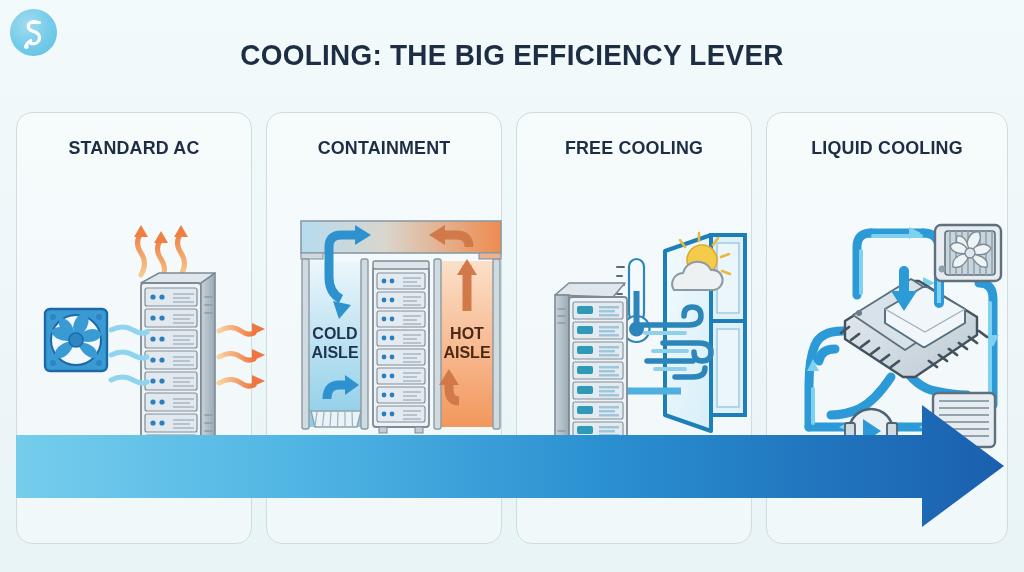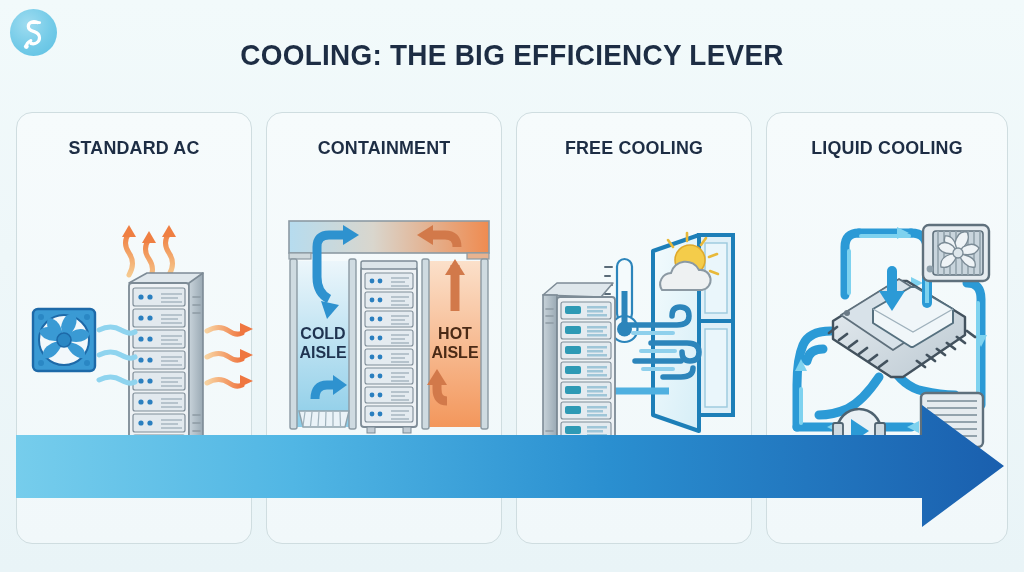--- a/index.html
+++ b/index.html
@@ -41,21 +41,21 @@
   .card.c2{ left:266px; width:236px; }
   .card.c3{ left:516px; width:236px; }
   .card.c4{ left:766px; width:242px; }
 
   .card-title{
     position:absolute; left:0; top:24px; width:100%;
     text-align:center; font-size:19px; font-weight:700;
     color:#1d2d44; letter-spacing:0.2px;
     transform:scaleX(0.94); transform-origin:center;
   }
-  .art{ position:absolute; left:4px; top:50px; width:100%; height:330px; }
+  .art{ position:absolute; left:16px; top:50px; width:100%; height:330px; }
   .art svg{ display:block; margin:0 auto; }
 
   
   .banner{ position:absolute; left:0; top:396px; width:1024px; height:140px; }
   .banner svg{ display:block; }
 </style>
 </head>
 <body>
 
 <div id="stage">

